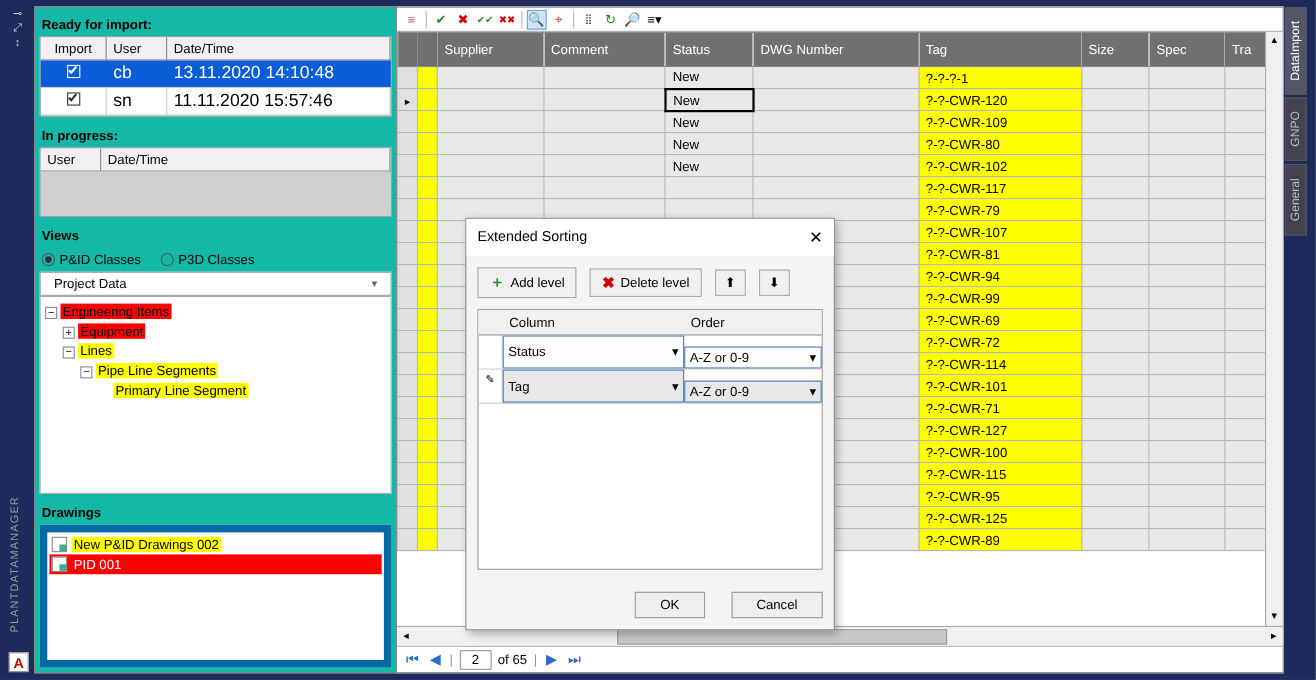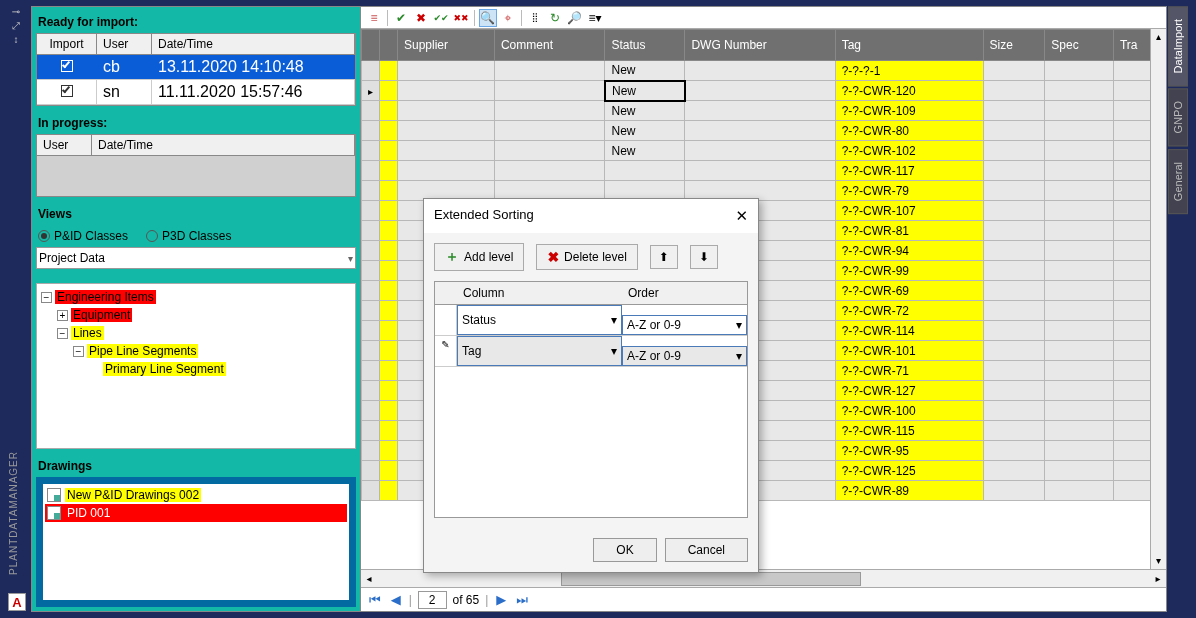--- a/index.html
+++ b/index.html
@@ -34,21 +34,21 @@
 .c-dt { flex: 1; }
 .progress-table .body { height: 40px; background: #d0d0d0; }
 .pc-user { width: 55px; }
 .pc-dt { flex: 1; }
 
 .radio-row { padding: 4px 2px; display: flex; gap: 18px; }
 .radio-opt { display: flex; align-items: center; gap: 4px; font-size: 12px; }
 .radio { width: 12px; height: 12px; border: 1px solid #555; border-radius: 50%; display: inline-flex; align-items: center; justify-content: center; }
 .radio.on::after { content: ''; width: 6px; height: 6px; background: #333; border-radius: 50%; }
 
-.combo { border: 1px solid #999; background: #fff; padding: 3px 2px; display: flex; justify-content: space-between; align-items: center; margin-bottom: 14px; font-size: 12px; }
+.combo { border: 1px solid #999; background: #fff; padding: 3px 12px; display: flex; justify-content: space-between; align-items: center; margin-bottom: 0; font-size: 12px; }
 .combo .chev { font-size: 10px; color: #666; }
 
 .tree { border: 1px solid #aaa; background: #fff; flex: 1; padding: 4px; overflow: auto; font-size: 12px; }
 .tree-node { white-space: nowrap; line-height: 18px; }
 .tree-node .tog { display: inline-block; width: 11px; height: 11px; border: 1px solid #888; text-align: center; line-height: 9px; font-size: 10px; margin-right: 3px; cursor: pointer; background: #fff; }
 .hl-red { background: #f00; color: #000; padding: 0 2px; }
 .hl-yellow { background: #ffff00; color: #000; padding: 0 2px; }
 .tree .ind1 { padding-left: 16px; }
 .tree .ind2 { padding-left: 32px; }
 .tree .ind3 { padding-left: 48px; }
@@ -104,21 +104,21 @@
 .sort-grid { margin: 0 10px 10px 10px; border: 1px solid #999; background: #fff; }
 .sort-grid .sh { display: flex; background: #f0f0f0; border-bottom: 1px solid #999; }
 .sort-grid .sh div { padding: 4px 6px; font-size: 12px; }
 .sort-grid .sr { display: flex; border-bottom: 1px solid #ccc; }
 .sort-grid .sc-rh { width: 22px; border-right: 1px solid #ccc; text-align: center; font-size: 10px; padding-top: 3px; }
 .sort-grid .sc-col, .sort-grid .sc-ord { border: 1px solid #4a7ab8; padding: 2px 4px; font-size: 12px; display: flex; justify-content: space-between; align-items: center; background: #fff; }
 .sort-grid .sc-col { width: 165px; }
 .sort-grid .sc-ord { flex: 1; margin-top: 10px; }
 .sort-grid .sr.active .sc-col, .sort-grid .sr.active .sc-ord { background: #e8e8e8; }
 .sort-grid .body-pad { height: 150px; }
-.dialog-actions { padding: 10px; display: flex; justify-content: flex-end; gap: 8px; }
+.dialog-actions { padding: 10px; display: flex; justify-content: flex-end; gap: 24px; }
 .dialog-actions button { border: 1px solid #999; background: #eee; padding: 4px 22px; cursor: pointer; font-size: 12px; }
 </style>
 </head>
 <body>
 
 <div class="outer">
   <div class="window-icons">
     <div>⊸</div>
     <div>⤢</div>
     <div>↕</div>

